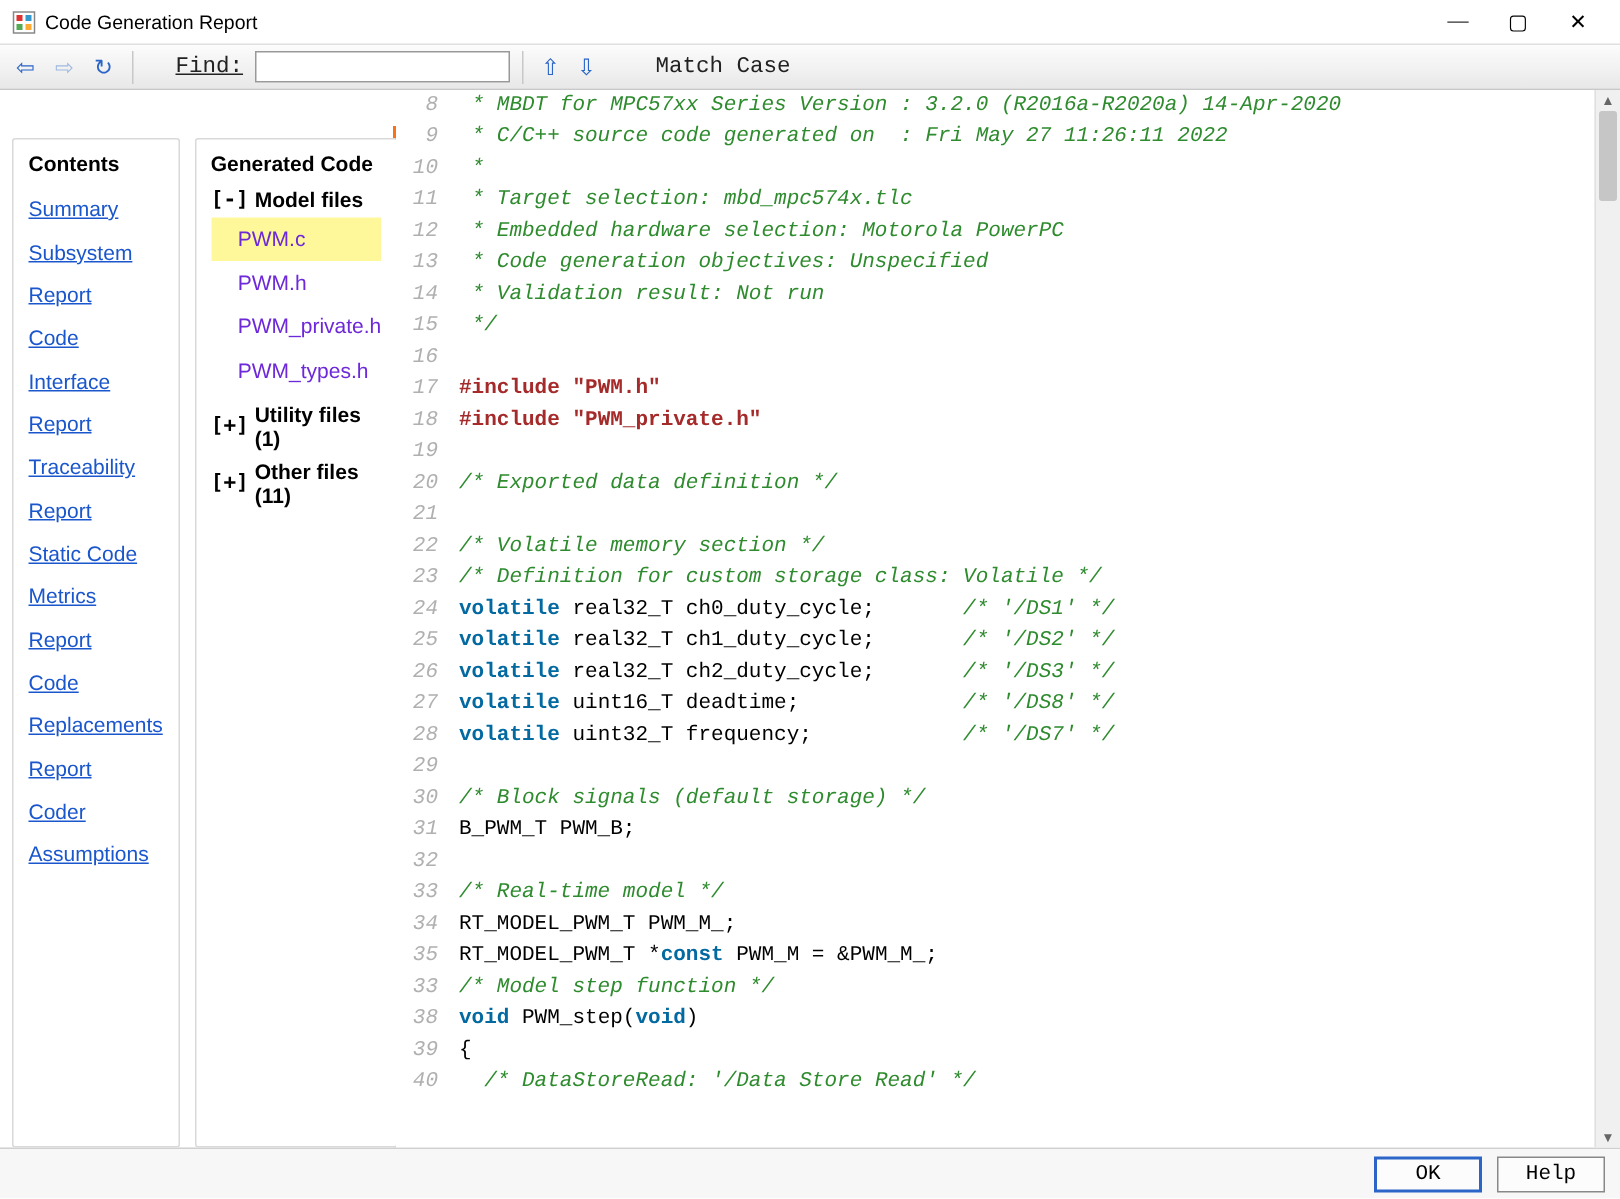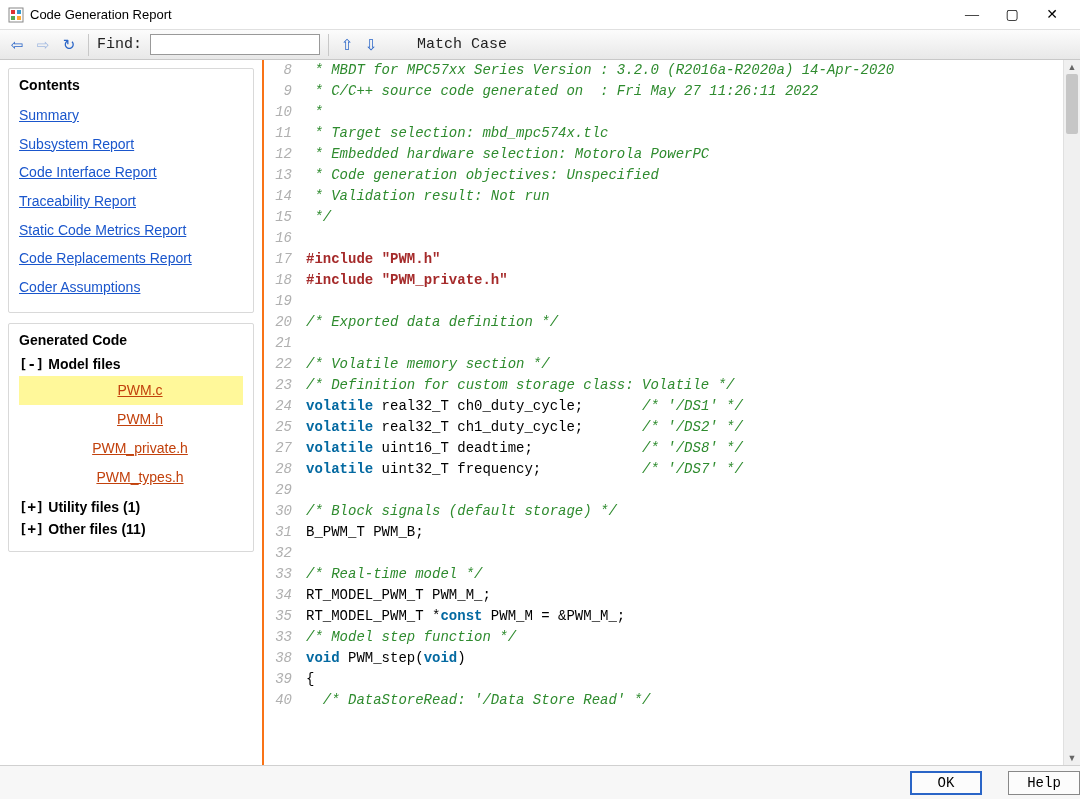--- a/index.html
+++ b/index.html
@@ -5,50 +5,50 @@
 * { box-sizing: border-box; margin: 0; padding: 0; }
 body { font-family: "Segoe UI", Tahoma, sans-serif; font-size: 13px; background: #fff; color: #000; width: 1080px; height: 799px; overflow: hidden; display: flex; flex-direction: column; }
 .titlebar { height: 30px; display: flex; align-items: center; padding: 4px 8px; background: #fff; border-bottom: 1px solid #e0e0e0; }
 .titlebar .app-icon { width: 16px; height: 16px; margin-right: 6px; display: inline-flex; align-items: center; justify-content: center; }
 .titlebar .title { flex: 1; font-size: 13px; }
 .titlebar .win-controls { display: flex; gap: 0; }
 .titlebar .win-btn { width: 40px; height: 28px; display: flex; align-items: center; justify-content: center; font-size: 14px; cursor: pointer; font-family: "Segoe UI Symbol"; }
 .toolbar { height: 30px; display: flex; align-items: center; padding: 2px 6px; background: linear-gradient(#fcfcfc,#e8e8e8); border-bottom: 1px solid #c8c8c8; gap: 4px; }
 .toolbar .arrow-btn { width: 22px; height: 22px; display: flex; align-items: center; justify-content: center; cursor: pointer; font-size: 15px; color: #2a65c7; }
 .toolbar .sep { width: 1px; height: 22px; background: #c8c8c8; margin: 0 4px; }
-.toolbar .find-label { font-family: "Courier New", monospace; font-size: 15px; color: #222; margin-left: 0; margin-right: 4px; }
+.toolbar .find-label { font-family: "Courier New", monospace; font-size: 15px; color: #222; margin-left: 20px; margin-right: 4px; text-decoration: underline; }
 .toolbar .find-input { width: 170px; height: 21px; border: 1px solid #999; background: #fff; padding: 1px 3px; font-size: 13px; }
 .toolbar .updown { width: 20px; height: 20px; display: flex; align-items: center; justify-content: center; color: #2a65c7; cursor: pointer; font-size: 15px; }
 .toolbar .matchcase { font-family: "Courier New", monospace; font-size: 15px; color: #222; margin-left: 4px; padding-left: 28px; }
 .main-area { flex: 1; display: flex; overflow: hidden; }
-.sidebar { width: 264px; padding: 8px 8px 0 8px; display: flex; flex-direction: column; gap: 10px; border-right: 2px solid #f97316; background: #fff; }
+.sidebar { width: 264px; padding: 8px 8px 0 8px; display: flex; flex-direction: row; gap: 10px; border-right: 2px solid #f97316; background: #fff; margin-top: 24px; }
 .panel { border: 1px solid #d9d9d9; border-radius: 2px; background: #fff; padding: 8px 10px 10px 10px; }
 .panel h3 { font-size: 14px; font-weight: bold; margin-bottom: 8px; }
 .panel .link { color: #1a56cc; text-decoration: underline; cursor: pointer; display: block; line-height: 2.05; font-size: 14px; }
 .tree-toggle { font-size: 14px; font-weight: bold; margin-top: 6px; margin-bottom: 4px; cursor: pointer; display: flex; align-items: center; }
 .tree-toggle .tog { font-family: monospace; margin-right: 4px; color: #000; }
-.file-row { display: block; padding: 2px 0 2px 18px; font-size: 14px; color: #c2410c; text-decoration: underline; cursor: pointer; line-height: 1.8; text-align: center; }
+.file-row { display: block; padding: 2px 0 2px 18px; font-size: 14px; color: #6d28d9; cursor: pointer; line-height: 1.8; }
 .file-row.selected { background: #fff89a; }
 .code-area { flex: 1; position: relative; overflow: hidden; background: #fff; }
 .code-scroll { position: absolute; left: 0; top: 0; right: 18px; bottom: 0; overflow: hidden; }
 .code-gutter-bg { position: absolute; left: 0; top: 0; bottom: 0; width: 43px;}
 .code-line { display: flex; font-family: Consolas, "Courier New", monospace; font-size: 14px; line-height: 21px; white-space: pre; }
 .ln { width: 34px; text-align: right; color: #b0b0b0; font-style: italic; padding-right: 6px; user-select: none; }
 .code { padding-left: 8px; text-align: right; }
 .c-comment { color: #2e8b2e; font-style: italic; }
 .c-pre { color: #a52a2a; font-weight: bold; }
 .c-kw { color: #0369a1; font-weight: bold; }
 .c-str { color: #a52a2a; font-weight: bold; }
 .c-plain { color: #000; }
 .vscrollbar { position: absolute; right: 0; top: 0; bottom: 0; width: 17px; background: #f0f0f0; border-left: 1px solid #e0e0e0; }
 .vscrollbar .thumb { position: absolute; left: 2px; right: 2px; top: 14px; height: 60px; background: #c6c6c6; border-radius: 2px; }
 .vscrollbar .arrow { position: absolute; left: 0; right: 0; height: 14px; display: flex; align-items: center; justify-content: center; font-size: 9px; color: #666; }
 .vscrollbar .arrow.up { top: 0; }
 .vscrollbar .arrow.down { bottom: 0; }
-.footer { height: 34px; border-top: 1px solid #d0d0d0; display: flex; align-items: center; justify-content: flex-end; padding: 4px 0; gap: 26px; background: #f7f7f7; }
+.footer { height: 34px; border-top: 1px solid #d0d0d0; display: flex; align-items: center; justify-content: flex-end; padding: 4px 10px; gap: 10px; background: #f7f7f7; }
 .footer button { width: 72px; height: 24px; font-family: "Courier New", monospace; font-size: 14px; background: #fcfcfc; border: 1px solid #888; cursor: pointer; }
 .footer button.primary { border: 2px solid #2a65c7; }
 </style>
 </head>
 <body>
 
 <div class="titlebar">
   <span class="app-icon">
     <svg width="16" height="16">
         <rect x="1" y="1" width="14" height="14" fill="#fff" stroke="#888"></rect>
@@ -130,20 +130,21 @@
         <div class="code-line"><span class="ln">16</span><span class="code"></span></div>
         <div class="code-line"><span class="ln">17</span><span class="code"><span class="c-pre">#include </span><span class="c-str">"PWM.h"</span></span></div>
         <div class="code-line"><span class="ln">18</span><span class="code"><span class="c-pre">#include </span><span class="c-str">"PWM_private.h"</span></span></div>
         <div class="code-line"><span class="ln">19</span><span class="code"></span></div>
         <div class="code-line"><span class="ln">20</span><span class="code"><span class="c-comment">/* Exported data definition */</span></span></div>
         <div class="code-line"><span class="ln">21</span><span class="code"></span></div>
         <div class="code-line"><span class="ln">22</span><span class="code"><span class="c-comment">/* Volatile memory section */</span></span></div>
         <div class="code-line"><span class="ln">23</span><span class="code"><span class="c-comment">/* Definition for custom storage class: Volatile */</span></span></div>
         <div class="code-line"><span class="ln">24</span><span class="code"><span class="c-kw">volatile</span><span class="c-plain"> real32_T ch0_duty_cycle;       </span><span class="c-comment">/* '<root>/DS1' */</root></span></span></div>
         <div class="code-line"><span class="ln">25</span><span class="code"><span class="c-kw">volatile</span><span class="c-plain"> real32_T ch1_duty_cycle;       </span><span class="c-comment">/* '<root>/DS2' */</root></span></span></div>
+        <div class="code-line"><span class="ln">26</span><span class="code"><span class="c-kw">volatile</span><span class="c-plain"> real32_T ch2_duty_cycle;       </span><span class="c-comment">/* '<root>/DS3' */</root></span></span></div>
         <div class="code-line"><span class="ln">27</span><span class="code"><span class="c-kw">volatile</span><span class="c-plain"> uint16_T deadtime;             </span><span class="c-comment">/* '<root>/DS8' */</root></span></span></div>
         <div class="code-line"><span class="ln">28</span><span class="code"><span class="c-kw">volatile</span><span class="c-plain"> uint32_T frequency;            </span><span class="c-comment">/* '<root>/DS7' */</root></span></span></div>
         <div class="code-line"><span class="ln">29</span><span class="code"></span></div>
         <div class="code-line"><span class="ln">30</span><span class="code"><span class="c-comment">/* Block signals (default storage) */</span></span></div>
         <div class="code-line"><span class="ln">31</span><span class="code"><span class="c-plain">B_PWM_T PWM_B;</span></span></div>
         <div class="code-line"><span class="ln">32</span><span class="code"></span></div>
         <div class="code-line"><span class="ln">33</span><span class="code"><span class="c-comment">/* Real-time model */</span></span></div>
         <div class="code-line"><span class="ln">34</span><span class="code"><span class="c-plain">RT_MODEL_PWM_T PWM_M_;</span></span></div>
         <div class="code-line"><span class="ln">35</span><span class="code"><span class="c-plain">RT_MODEL_PWM_T *</span><span class="c-kw">const</span><span class="c-plain"> PWM_M = &amp;PWM_M_;</span></span></div>
         <div class="code-line"><span class="ln">33</span><span class="code"><span class="c-comment">/* Model step function */</span></span></div>

